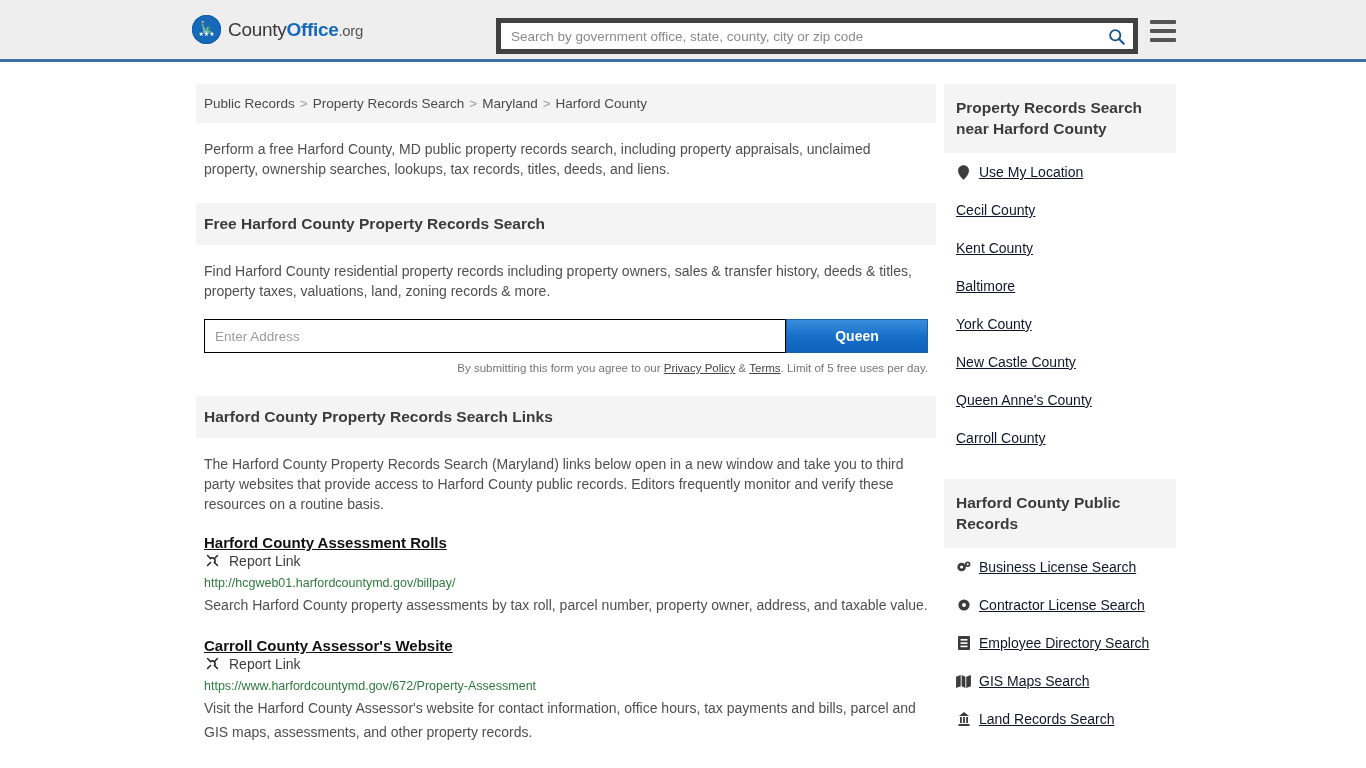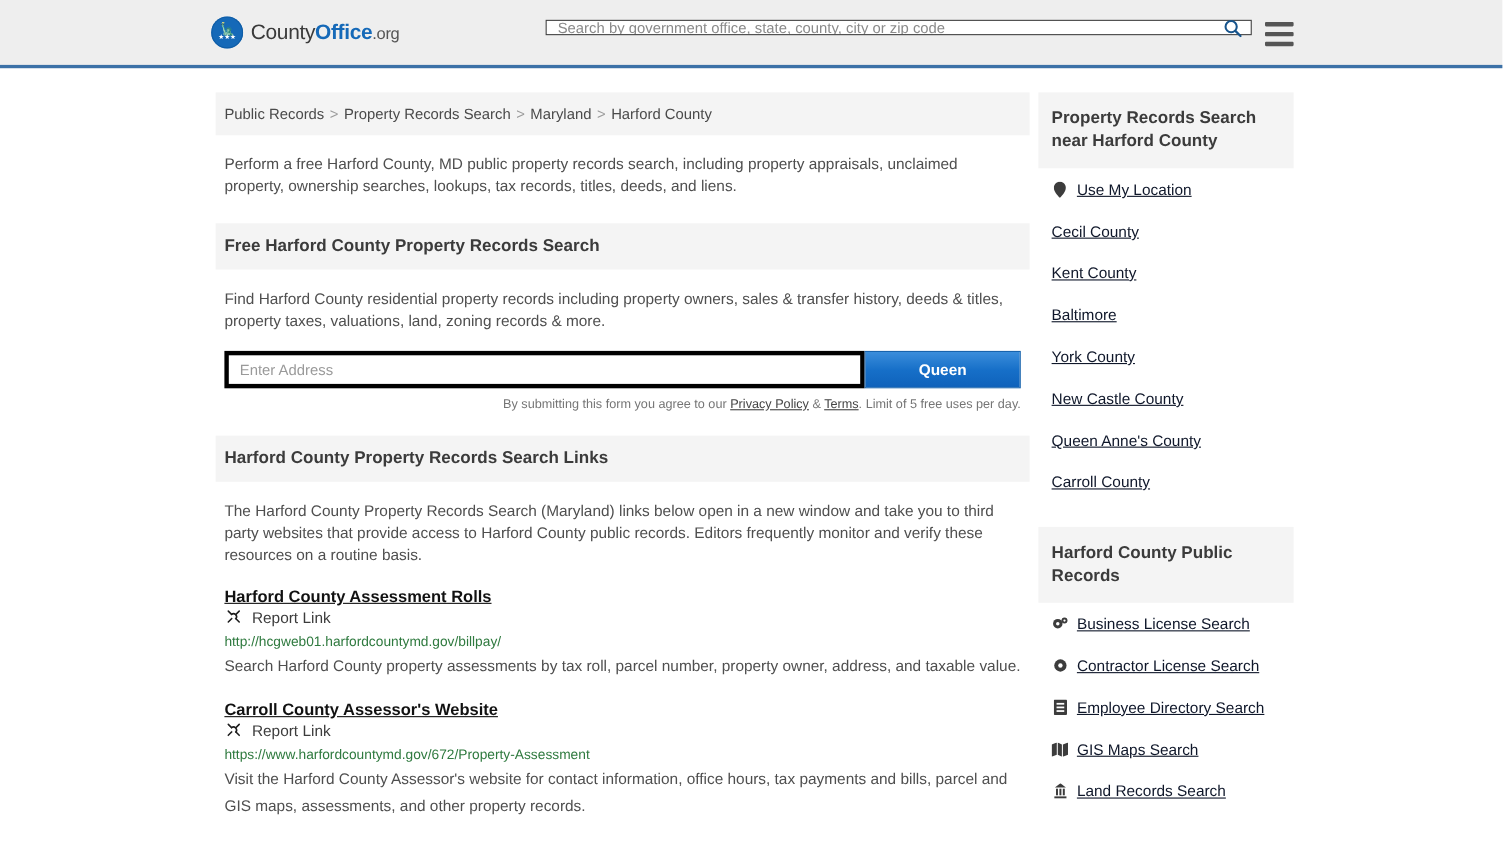--- a/index.html
+++ b/index.html
@@ -45,23 +45,23 @@
   .logo-text {
     font-size: 19px; letter-spacing: -0.3px; white-space: nowrap;
   }
   .logo-text .t1 { color: #3a3a3a; }
   .logo-text .t2 { color: #1569b8; font-weight: bold; }
   .logo-text .t3 { color: #555; font-size: 15px; }
 
   .header-search {
     position: absolute;
     left: 496px; top: 18px;
-    width: 642px; height: 14px;
+    width: 642px; height: 36px;
     background: #ffffff;
-    border: 1px solid #404040;
+    border: 5px solid #404040;
     display: flex; align-items: center;
   }
   .header-search input {
     flex: 1; height: 100%;
     border: 0; outline: none;
     padding: 0 10px;
     font-size: 13.5px;
     color: #444;
     font-family: "Liberation Sans", sans-serif;
     background: transparent;
@@ -120,21 +120,21 @@
     font-size: 15.5px;
     font-weight: bold;
     color: #3b3b3b;
   }
 
   .panel-body { font-size: 14px; color: #4f4f4f; line-height: 20px; margin: 16px 8px 0 8px; }
 
   .addr-row { display: flex; margin: 18px 8px 0 8px; }
   .addr-input {
     flex: 1; height: 34px;
-    border: 4px solid #000000;
+    border: 1px solid #000000;
     padding: 0 10px;
     font-size: 13.5px;
     color: #ec4899;
     outline: none;
     font-family: "Liberation Sans", sans-serif;
   }
   .addr-input::placeholder { color: #9a9a9a; }
   .search-btn {
     width: 142px; height: 34px;
     border: 1px solid #1763ad;

